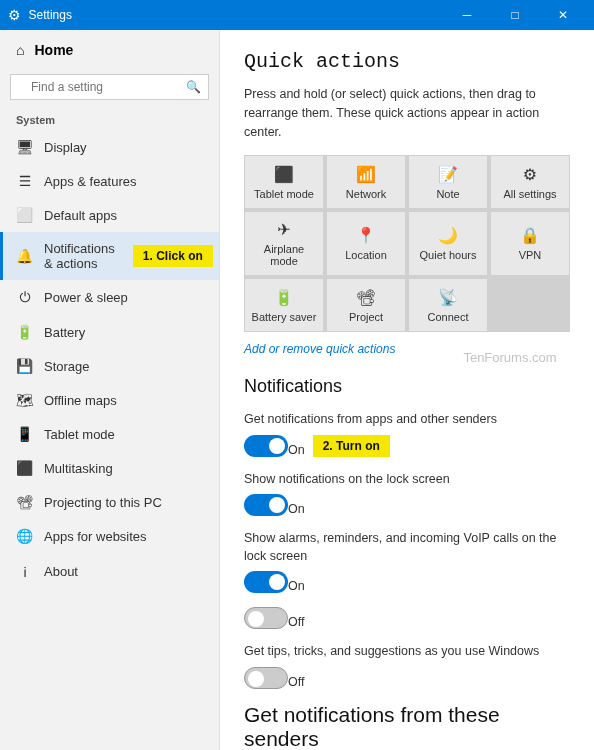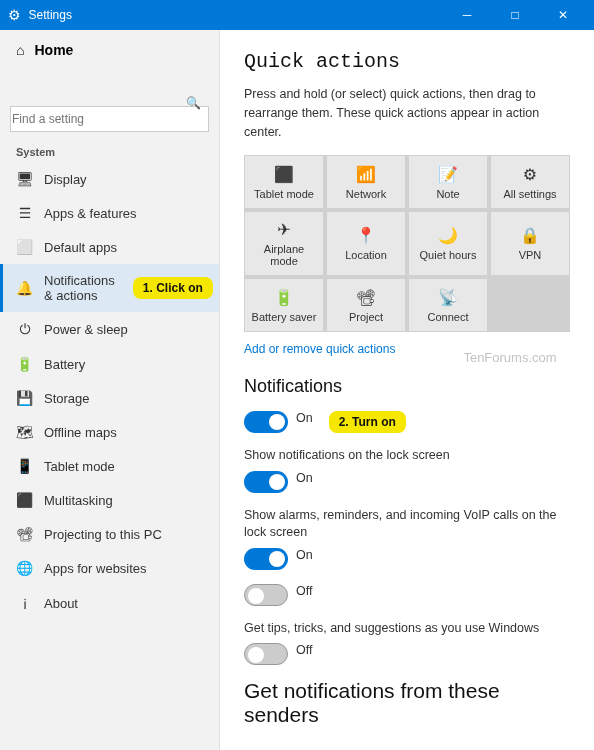--- a/index.html
+++ b/index.html
@@ -41,26 +41,25 @@
       font-weight: 600;
       gap: 10px;
       cursor: pointer;
     }
     .sidebar-search {
       margin: 4px 10px 8px;
       position: relative;
     }
     .sidebar-search input {
       width: 100%;
-      padding: 5px 28px 5px 1px;
+      padding: 5px 28px 5px 20px;
       border: 1px solid #ccc;
       background: white;
       font-size: 12px;
       outline: none;
-      margin-top: 32px;
     }
     .sidebar-search-icon {
       position: absolute;
       right: 8px;
       top: 50%;
       transform: translateY(-50%);
       color: #555;
       font-size: 12px;
     }
     .sidebar-section-label {
@@ -128,20 +127,21 @@
       gap: 4px;
     }
     .qa-icon { font-size: 16px; color: #333; }
     .qa-label { font-size: 11px; color: #333; text-align: center; }
 
     .add-remove-link {
       font-size: 12px;
       color: #0078d7;
       cursor: pointer;
       margin-bottom: 20px;
+      font-style: italic;
     }
 
     
     .notif-section-title {
       font-size: 18px;
       font-weight: 300;
       color: #111;
       margin-bottom: 14px;
     }
 
@@ -151,22 +151,21 @@
     .notif-item-label {
       font-size: 12.5px;
       color: #333;
       margin-bottom: 6px;
       line-height: 1.4;
     }
 
     
     .toggle-row {
       display: flex;
-      align-items: flex-start;
-      gap: 8px;
+      align-items: flex-end;
       margin-bottom: 4px;
     }
     .toggle {
       position: relative;
       width: 44px;
       height: 22px;
       border-radius: 11px;
       cursor: pointer;
       flex-shrink: 0;
       transition: background 0.2s;
@@ -198,21 +197,21 @@
     
     .callout {
       display: inline-flex;
       align-items: center;
       justify-content: center;
       background: #f5e700;
       color: #111;
       font-size: 12px;
       font-weight: bold;
       padding: 4px 10px;
-      border-radius: 8px;
+      border-radius: 0;
       margin-left: 8px;
       white-space: nowrap;
     }
 
     
     .sidebar::-webkit-scrollbar, .content::-webkit-scrollbar { width: 6px; }
     .sidebar::-webkit-scrollbar-thumb, .content::-webkit-scrollbar-thumb { background: #ccc; }
 
     
     .watermark {
@@ -366,20 +365,21 @@
           <div class="qa-label">Connect</div>
         </div>
       </div>
 
     <div class="add-remove-link">Add or remove quick actions</div>
 
     <div class="notif-section-title">Notifications</div>
 
     <div id="notif-items">
         <div class="notif-item">
+          <div class="notif-item-label">Get notifications from apps and other senders</div>
           <div class="toggle-row">
             <div class="toggle on">
               <div class="toggle-knob"></div>
             </div>
             <span class="toggle-state-label">On</span>
             <span class="callout">2. Turn on</span>
           </div>
         </div>
         <div class="notif-item">
           <div class="notif-item-label">Show notifications on the lock screen</div>

